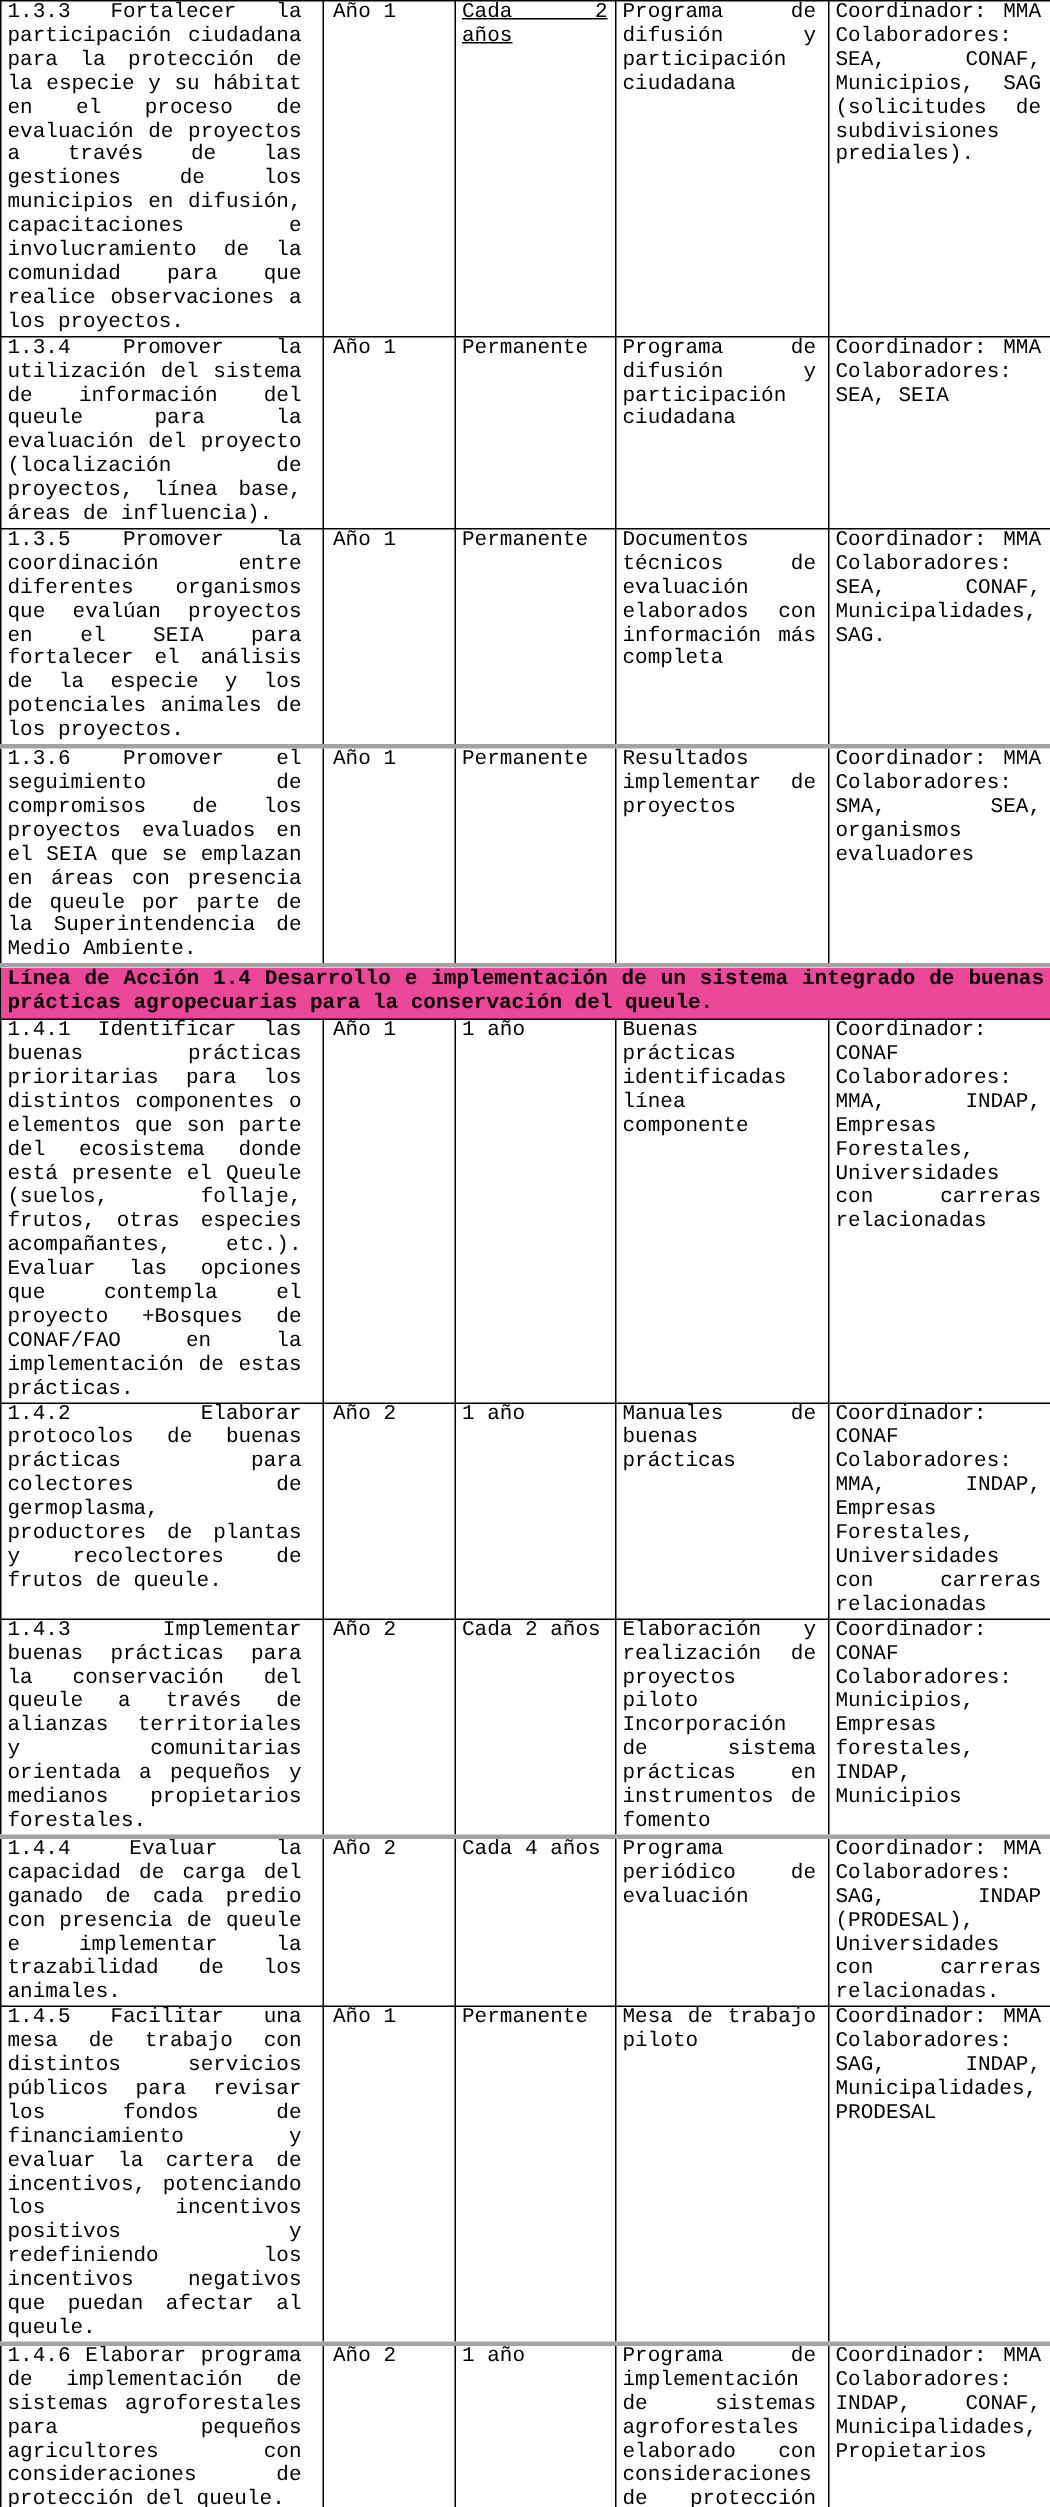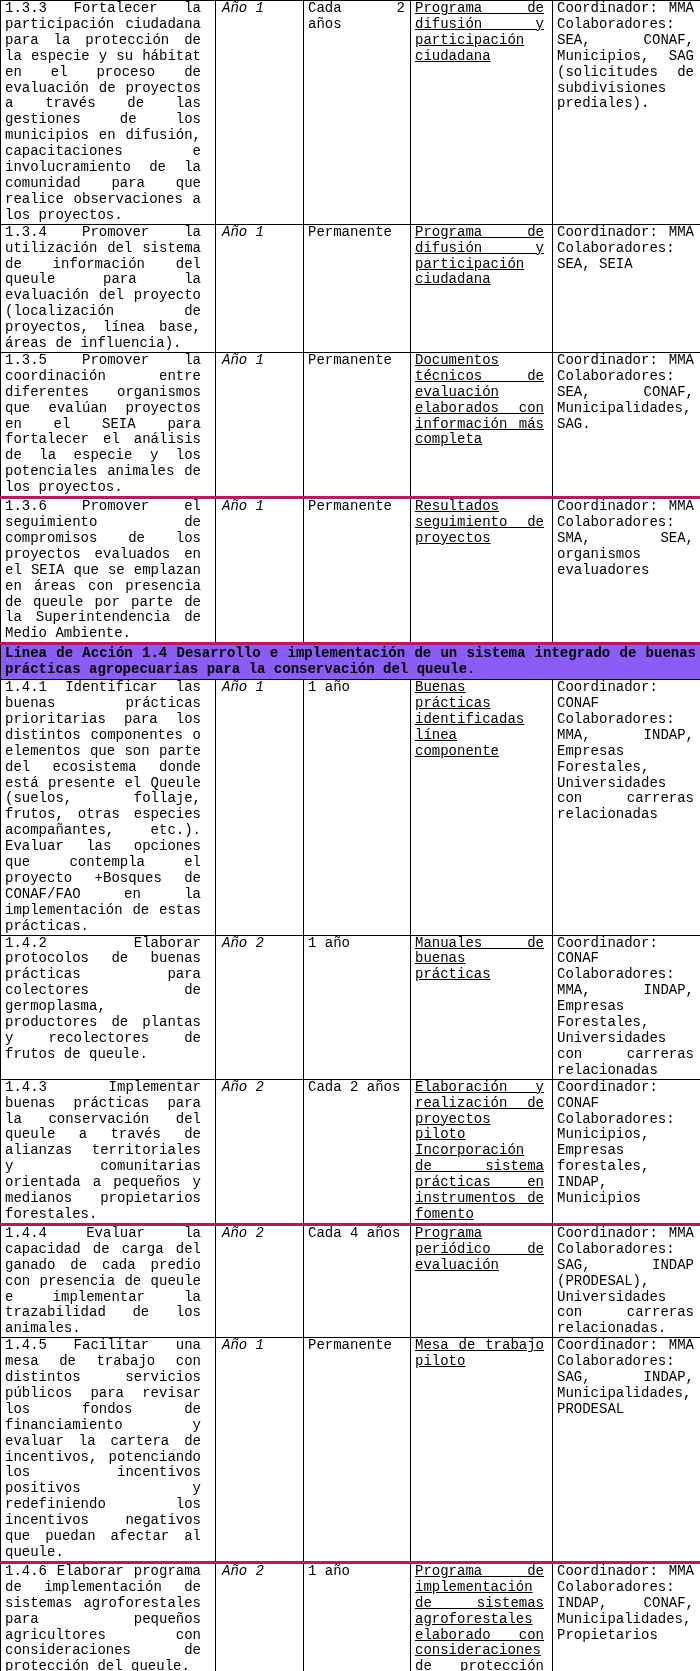--- a/index.html
+++ b/index.html
@@ -21,52 +21,51 @@
     border: 1px solid #000;
     border-bottom: 3px solid #000;
   }
   td {
     border: 1px solid #000;
     vertical-align: top;
     padding: 0;
     overflow: hidden;
     word-wrap: normal;
   }
-  tr.thick-top td { border-top: 3px solid #be185d; }
+  tr.thick-top td { border-top: 3px solid #a3a3a3; }
 
   td.c1 {
     text-align: justify;
     padding: 0 14px 0 4px;
     margin-left: 20px;
   }
   td.c2 {
     text-align: left;
     padding: 0 4px 0 6px;
-    font-style: italic;
   }
   td.c3 {
     text-align: justify;
     white-space: pre-line;
     padding: 0 5px 0 4px;
   }
   td.c3.spread {
     text-align-last: justify;
+    text-decoration: underline;
   }
   td.c4 {
     text-align: justify;
     padding: 0 8px 0 4px;
-    text-decoration: underline;
   }
   td.c5 {
     text-align: justify;
     padding: 0 6px 0 4px;
     margin-top: 16px;
   }
   td.section {
-    background: #8b5cf6;
+    background: #ec4899;
     font-weight: bold;
     text-align: justify;
     padding: 1px 4px;
   }
 </style>
 </head>
 <body>
 
 <table class="plan">
   <colgroup>
@@ -96,21 +95,21 @@
       <td class="c1">1.3.5 Promover la coordinación entre diferentes organismos que evalúan proyectos en el SEIA para fortalecer el análisis de la especie y los potenciales animales de los proyectos.</td>
       <td class="c2">Año 1</td>
       <td class="c3">Permanente</td>
       <td class="c4">Documentos técnicos de evaluación elaborados con información más completa</td>
       <td class="c5">Coordinador: MMA Colaboradores: SEA, CONAF, Municipalidades, SAG.</td>
     </tr>
     <tr class="thick-top">
       <td class="c1">1.3.6 Promover el seguimiento de compromisos de los proyectos evaluados en el SEIA que se emplazan en áreas con presencia de queule por parte de la Superintendencia de Medio Ambiente.</td>
       <td class="c2">Año 1</td>
       <td class="c3">Permanente</td>
-      <td class="c4">Resultados seguimiento de proyectos</td>
+      <td class="c4">Resultados implementar de proyectos</td>
       <td class="c5">Coordinador: MMA Colaboradores: SMA, SEA, organismos evaluadores</td>
     </tr>
     <tr class="thick-top">
       <td class="section" colspan="5">Línea de Acción 1.4 Desarrollo e implementación de un sistema integrado de buenas prácticas agropecuarias para la conservación del queule.</td>
     </tr>
     <tr>
       <td class="c1">1.4.1 Identificar las buenas prácticas prioritarias para los distintos componentes o elementos que son parte del ecosistema donde está presente el Queule (suelos, follaje, frutos, otras especies acompañantes, etc.). Evaluar las opciones que contempla el proyecto +Bosques de CONAF/FAO en la implementación de estas prácticas.</td>
       <td class="c2">Año 1</td>
       <td class="c3">1 año</td>
       <td class="c4">Buenas prácticas identificadas línea componente</td>

